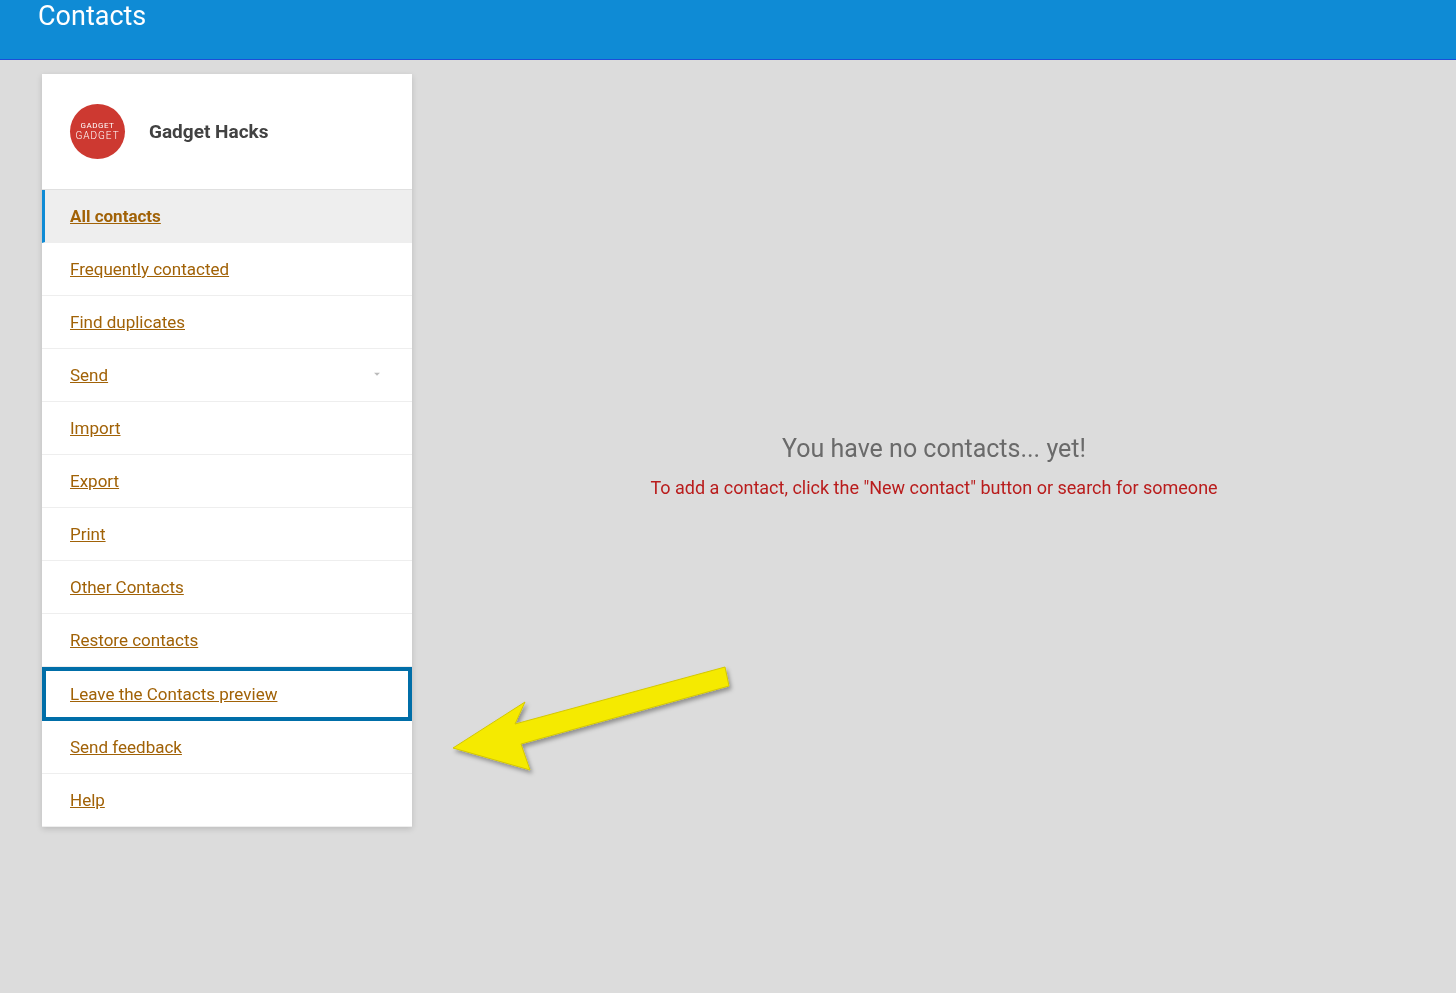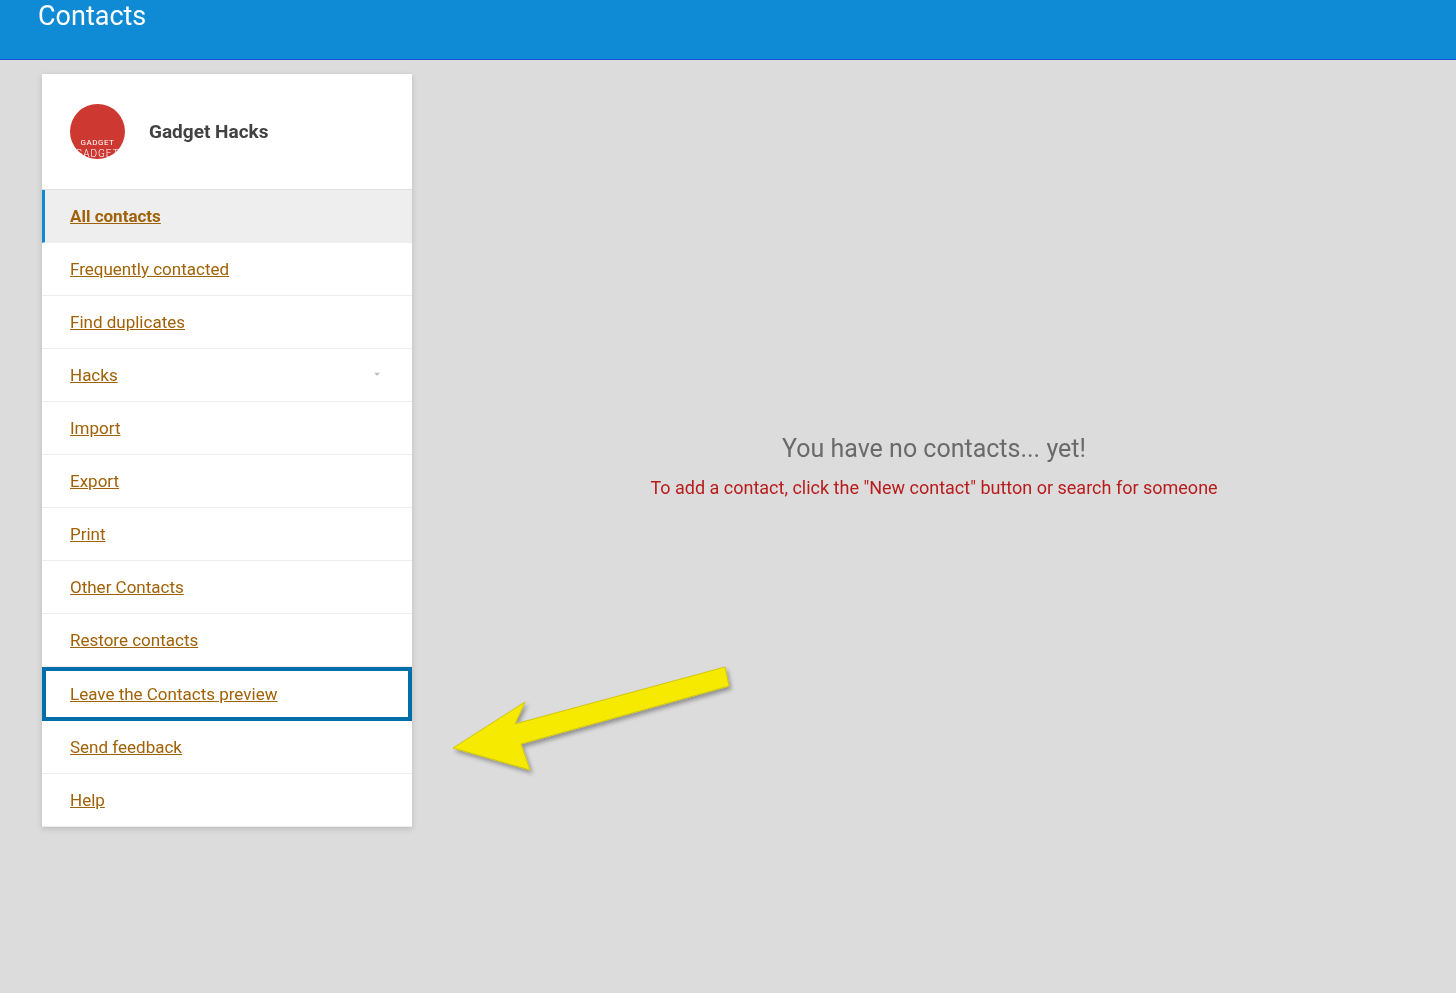--- a/index.html
+++ b/index.html
@@ -49,21 +49,21 @@
     }
     
     .profile-avatar {
       width: 55px;
       height: 55px;
       border-radius: 50%;
       background: #cd3931;
       display: flex;
       flex-direction: column;
       align-items: center;
-      justify-content: flex-end;
+      justify-content: center;
       margin-right: 24px;
       color: white;
       font-size: 8px;
       line-height: 1.1;
       text-align: center;
     }
     
     .profile-avatar-top {
       font-size: 8px;
       letter-spacing: 0.5px;
@@ -167,21 +167,21 @@
 
     <div class="nav-item">
       <span>Frequently contacted</span>
     </div>
 
     <div class="nav-item">
       <span>Find duplicates</span>
     </div>
 
     <div class="nav-item">
-      <span>Hacks</span>
+      <span>Send</span>
       <span class="chevron">
         <svg width="14" height="14" viewBox="0 0 24 24" fill="#bbbbbb">
             <path d="M7 10l5 5 5-5z"></path>
           </svg>
       </span>
     </div>
 
 
     <div class="nav-item">
       <span>Import</span>

